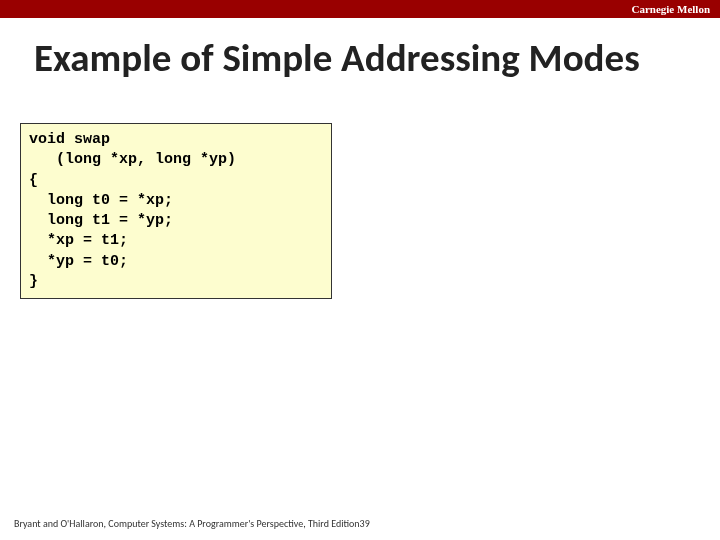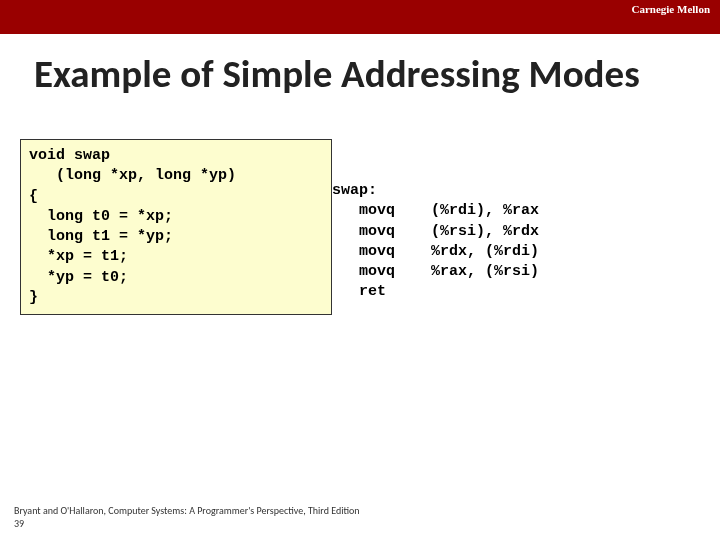--- a/index.html
+++ b/index.html
@@ -8,21 +8,21 @@
     padding: 0;
     width: 720px;
     height: 540px;
     background: #fff;
     font-family: Calibri, Arial, sans-serif;
     position: relative;
     overflow: hidden;
   }
   .topbar {
     width: 100%;
-    height: 34px;
+    height: 18px;
     background: #990000;
     position: relative;
   }
   .brand {
     position: absolute;
     right: 10px;
     top: 0;
     color: #fff;
     font-size: 11px;
     font-weight: bold;
@@ -32,20 +32,21 @@
   .title {
     margin: 16px 0 0 34px;
     font-size: 39px;
     font-weight: bold;
     color: #222;
   }
   .content {
     display: flex;
     margin-top: 42px;
     padding: 0 20px;
+    gap: 28px;
   }
   .codebox {
     background: #fdfdcf;
     border: 1.5px solid #333;
     padding: 6px 8px;
     font-family: "Courier New", monospace;
     font-size: 15px;
     font-weight: bold;
     line-height: 1.35;
     white-space: pre;
@@ -61,45 +62,38 @@
   }
   .footer {
     position: absolute;
     bottom: 10px;
     left: 14px;
     right: 22px;
     font-size: 10px;
     color: #333;
     display: flex;
     justify-content: flex-start;
-    flex-direction: column;
   }
 </style>
 </head>
 <body>
 
 <div class="topbar">
   <span class="brand">Carnegie Mellon</span>
 </div>
 
 <h1 class="title">Example of Simple Addressing Modes</h1>
 
 <div class="content">
   <div class="codebox">void swap
    (long *xp, long *yp)
 {
   long t0 = *xp;
   long t1 = *yp;
   *xp = t1;
   *yp = t0;
 }</div>
-  <div class="asmbox">swap:
-   movq    (%rdi), %rax
-   movq    (%rsi), %rdx
-   movq    %rdx, (%rdi)
-   movq    %rax, (%rsi)
-   ret</div>
 </div>
 
 <div class="footer">
   <span>Bryant and O'Hallaron, Computer Systems: A Programmer's Perspective, Third Edition</span>
   <span>39</span>
 </div>
 
 </body></html>

